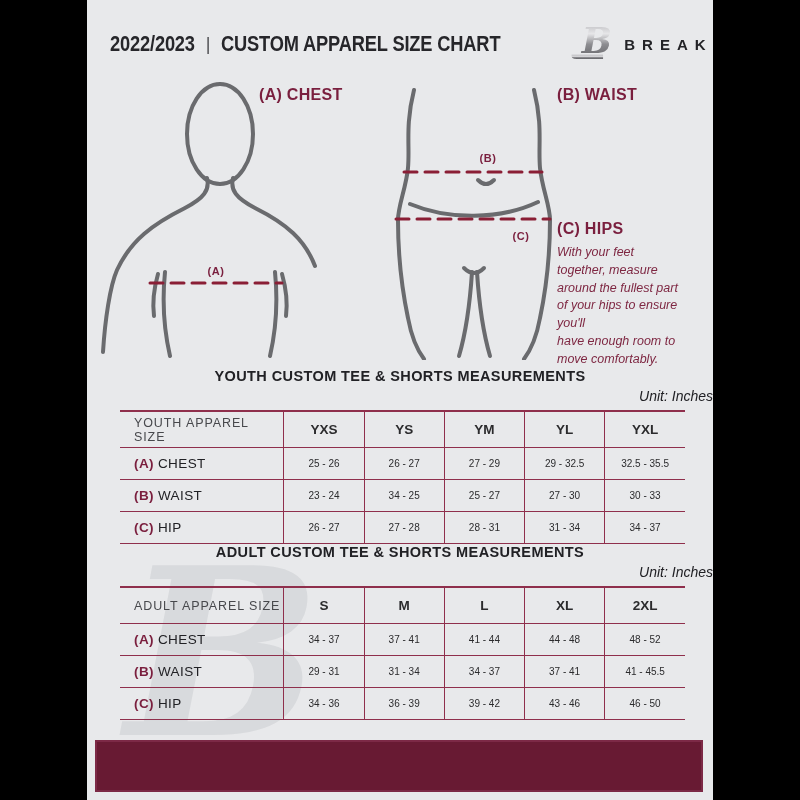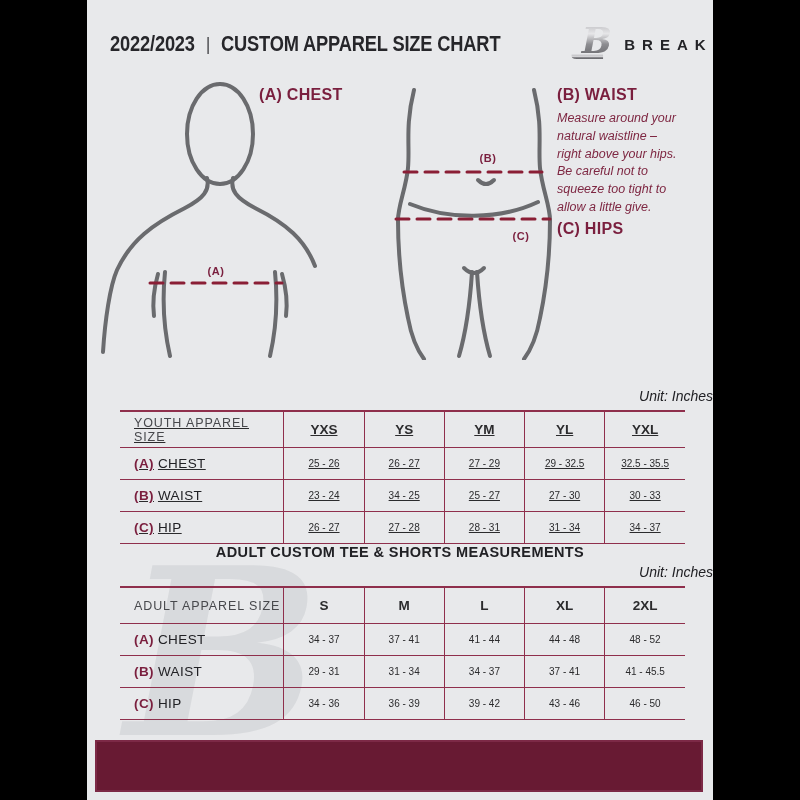--- a/index.html
+++ b/index.html
@@ -113,31 +113,33 @@
       <path d="M 74 180 Q 84 190 94 180" stroke-width="2.5"></path>
       <path d="M 82 184 C 80 215 76 244 69 268" stroke-width="3"></path>
       <path d="M 87 184 C 89 215 93 244 100 268" stroke-width="3"></path>
       <path class="dash" d="M 14 84 L 152 84"></path>
       <path class="dash" d="M 6 131 L 160 131"></path>
       <text x="98" y="74" text-anchor="middle">(B)</text>
       <text x="131" y="152" text-anchor="middle">(C)</text>
     </svg>
 
     <div class="ins-head" style="left:470px;top:86px;">(B) WAIST</div>
-    <div class="ins-body" style="left:470px;top:110px;width:150px;">Measure around your
-natural waistline –
-right above your hips.
-Be careful not to
-squeeze too tight to
-allow a little give.</div>
 
     <div class="ins-head" style="left:470px;top:220px;">(C) HIPS</div>
-
+    <div class="ins-body" style="left:470px;top:244px;width:155px;">With your feet
+together, measure
+around the fullest part
+of your hips to ensure
+you'll
+have enough room to
+move comfortably.</div>
+
+    <div class="tbl-title" style="top:368px;">YOUTH CUSTOM TEE &amp; SHORTS MEASUREMENTS</div>
     <div class="tbl-sub" style="top:388px;">Unit: Inches</div>
-    <table class="size-table" style="top:410px;text-decoration:underline;">
+    <table class="size-table" style="top:410px;">
       <colgroup>
           <col class="c0">
           <col class="cn">
           <col class="cn">
           <col class="cn">
           <col class="cn">
           <col class="cn">
         </colgroup>
     <thead>
           <tr>

